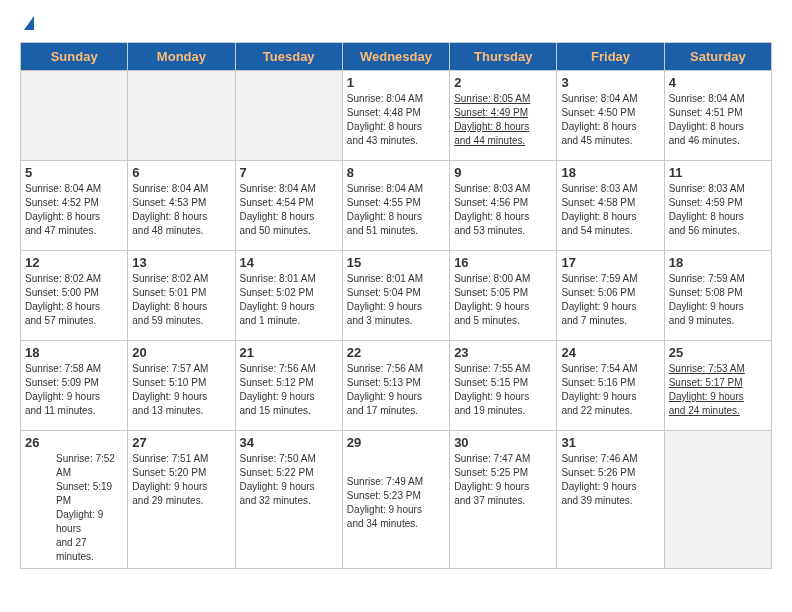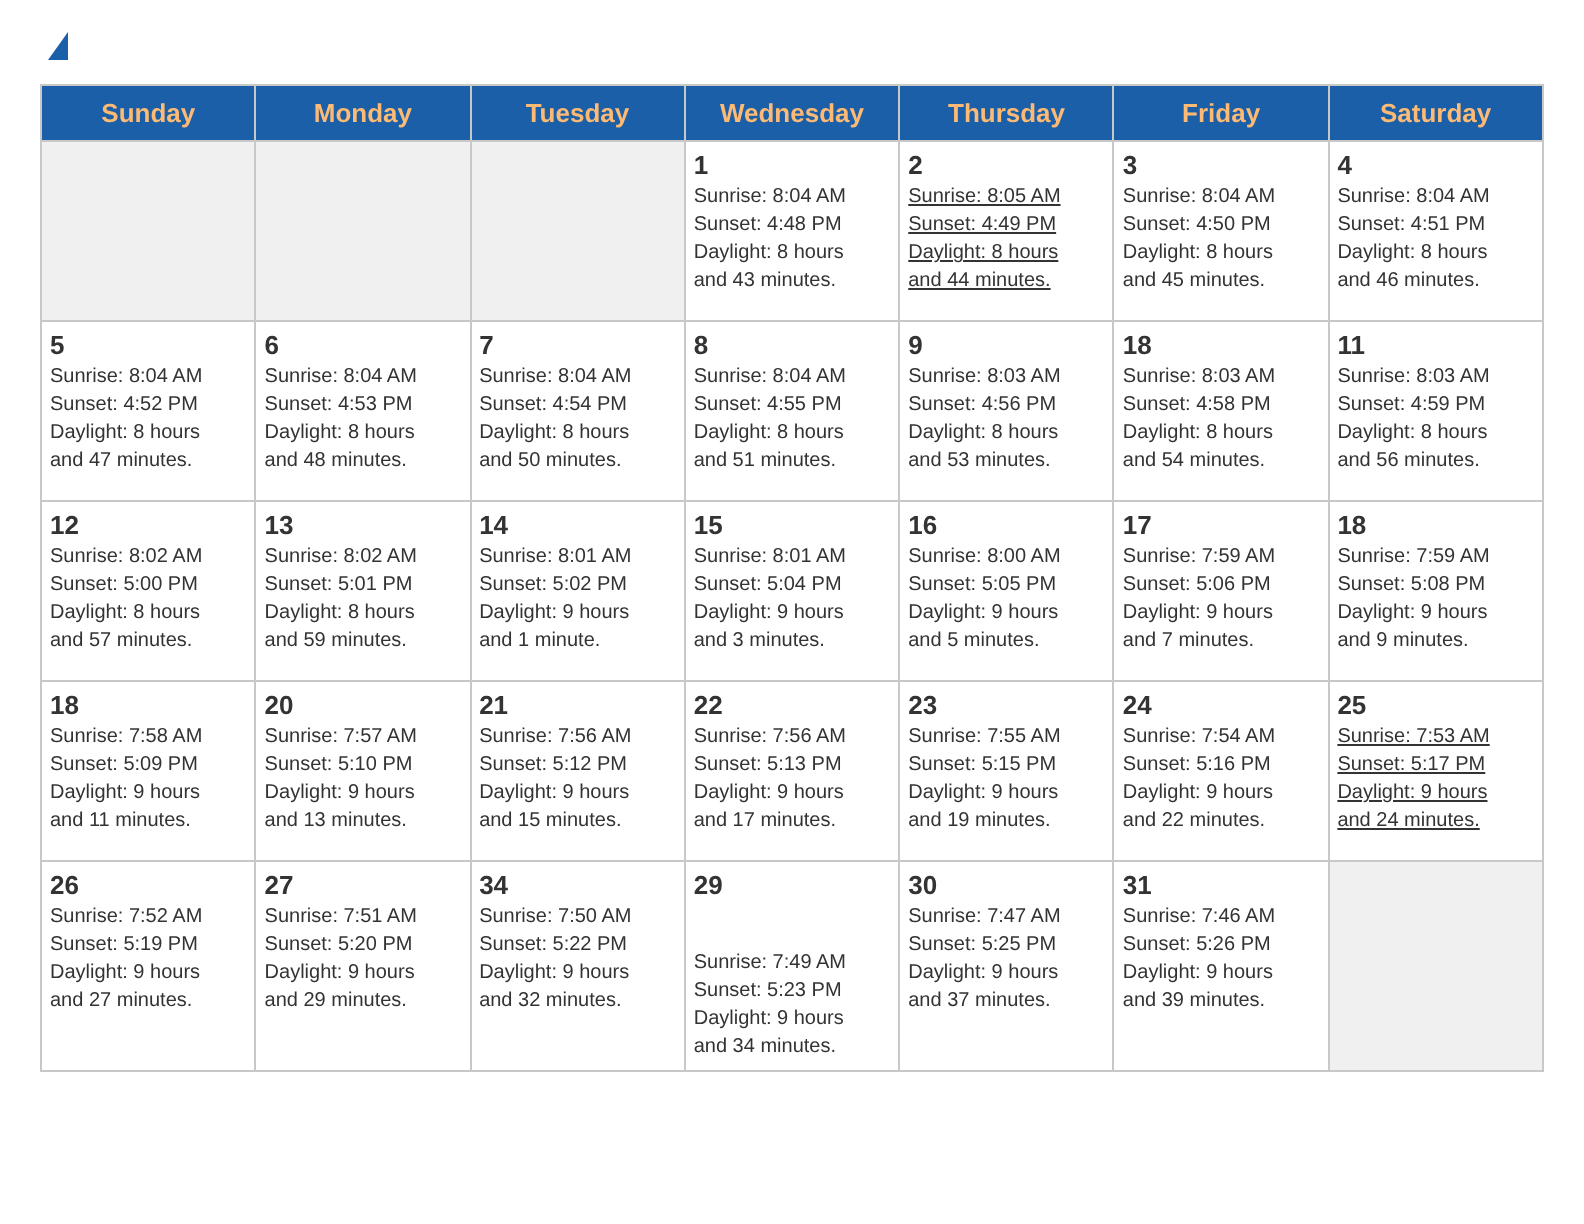--- a/index.html
+++ b/index.html
@@ -313,21 +313,21 @@
             <div class="date-num">25</div>
             <div class="cell-info" style="white-space: pre-line; text-decoration: underline;">Sunrise: 7:53 AM
 Sunset: 5:17 PM
 Daylight: 9 hours
 and 24 minutes.</div>
           </td>
         </tr>
         <tr>
           <td class="cal-cell">
             <div class="date-num">26</div>
-            <div class="cell-info" style="white-space: pre-line;">Sunrise: 7:52 AM
+            <div class="cell-info" style="white-space: pre-line; margin-left: 31px;">Sunrise: 7:52 AM
 Sunset: 5:19 PM
 Daylight: 9 hours
 and 27 minutes.</div>
           </td>
           <td class="cal-cell">
             <div class="date-num">27</div>
             <div class="cell-info" style="white-space: pre-line;">Sunrise: 7:51 AM
 Sunset: 5:20 PM
 Daylight: 9 hours
 and 29 minutes.</div>

